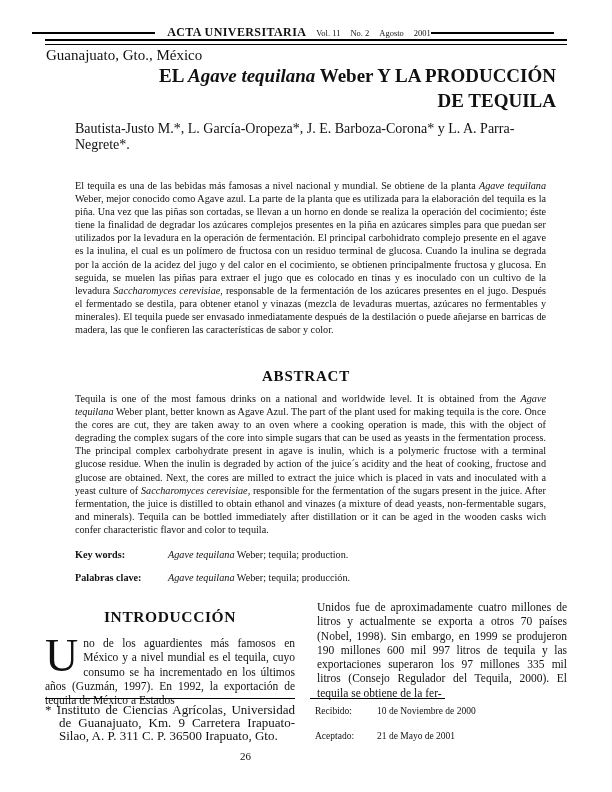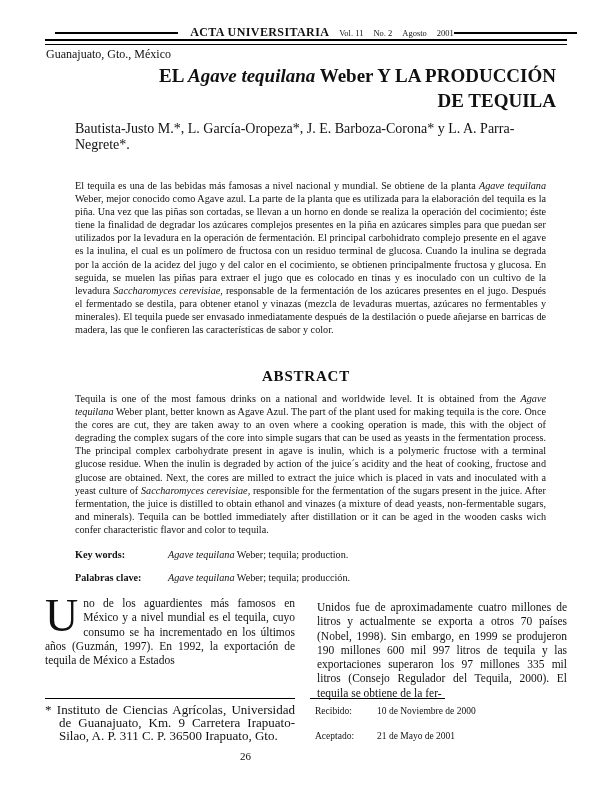--- a/index.html
+++ b/index.html
@@ -9,38 +9,38 @@
     background:#ffffff;
     margin:0 auto;
     font-family:"Liberation Serif","DejaVu Serif",serif;
     color:#111;
     overflow:hidden;
   }
   .it{font-style:italic;}
 
   
   .header-row{
-    position:absolute;top:25px;left:55px;width:522px;
+    position:absolute;top:25px;left:32px;width:522px;
     display:flex;align-items:center;
   }
   .header-rule{flex:1;height:2px;background:#000;margin-top:1px;}
   .journal-name{
     font-weight:bold;font-size:12px;letter-spacing:0.4px;
     margin:0 10px 0 12px;white-space:nowrap;
   }
   .issue-info{
     font-size:8.5px;white-space:nowrap;
     display:flex;gap:10px;text-align:right;
   }
   .double-rule{
     position:absolute;top:39px;left:45px;width:522px;
     height:3px;border-top:2.5px solid #000;border-bottom:1px solid #000;
   }
   .location{
-    position:absolute;top:47px;left:46px;font-size:12px;
+    position:absolute;top:47px;left:46px;font-size:15px;
   }
 
   
   .title{
     position:absolute;top:63px;left:56px;width:500px;
     text-align:right;font-size:19px;font-weight:bold;line-height:25px;
   }
   .authors{
     position:absolute;top:121px;left:75px;width:472px;
     text-align:left;font-size:14px;
@@ -135,20 +135,21 @@
       <span><span class="it">Agave tequilana</span><span> Weber; tequila; production.</span></span>
     </div>
     <div class="kw-row">
       <span class="kw-label">Palabras clave:</span>
       <span><span class="it">Agave tequilana</span><span> Weber; tequila; producción.</span></span>
     </div>
   </div>
 
   <div class="twocol">
     <div class="col col-left">
+      <div class="intro-heading">INTRODUCCIÓN</div>
       <p><span class="dropcap">U</span><span>no de los aguardientes más famosos en México y a nivel mundial es el tequila, cuyo consumo se ha incrementado en los últimos años (Guzmán, 1997). En 1992, la exportación de tequila de México a Estados</span></p>
     </div>
     <div class="col col-right">
       <p>Unidos fue de aproximadamente cuatro millones de litros y actualmente se exporta a otros 70 países (Nobel, 1998). Sin embargo, en 1999 se produjeron 190 millones 600 mil 997 litros de tequila y las exportaciones superaron los 97 millones 335 mil litros (Consejo Regulador del Tequila, 2000). El tequila se obtiene de la fer-</p>
     </div>
   </div>
 
   <div class="footnote">
     <div class="footnote-rule"></div>
     <div class="footnote-text">* Instituto de Ciencias Agrícolas, Universidad de Guanajuato, Km. 9 Carretera Irapuato-Silao, A. P. 311 C. P. 36500 Irapuato, Gto.</div>

